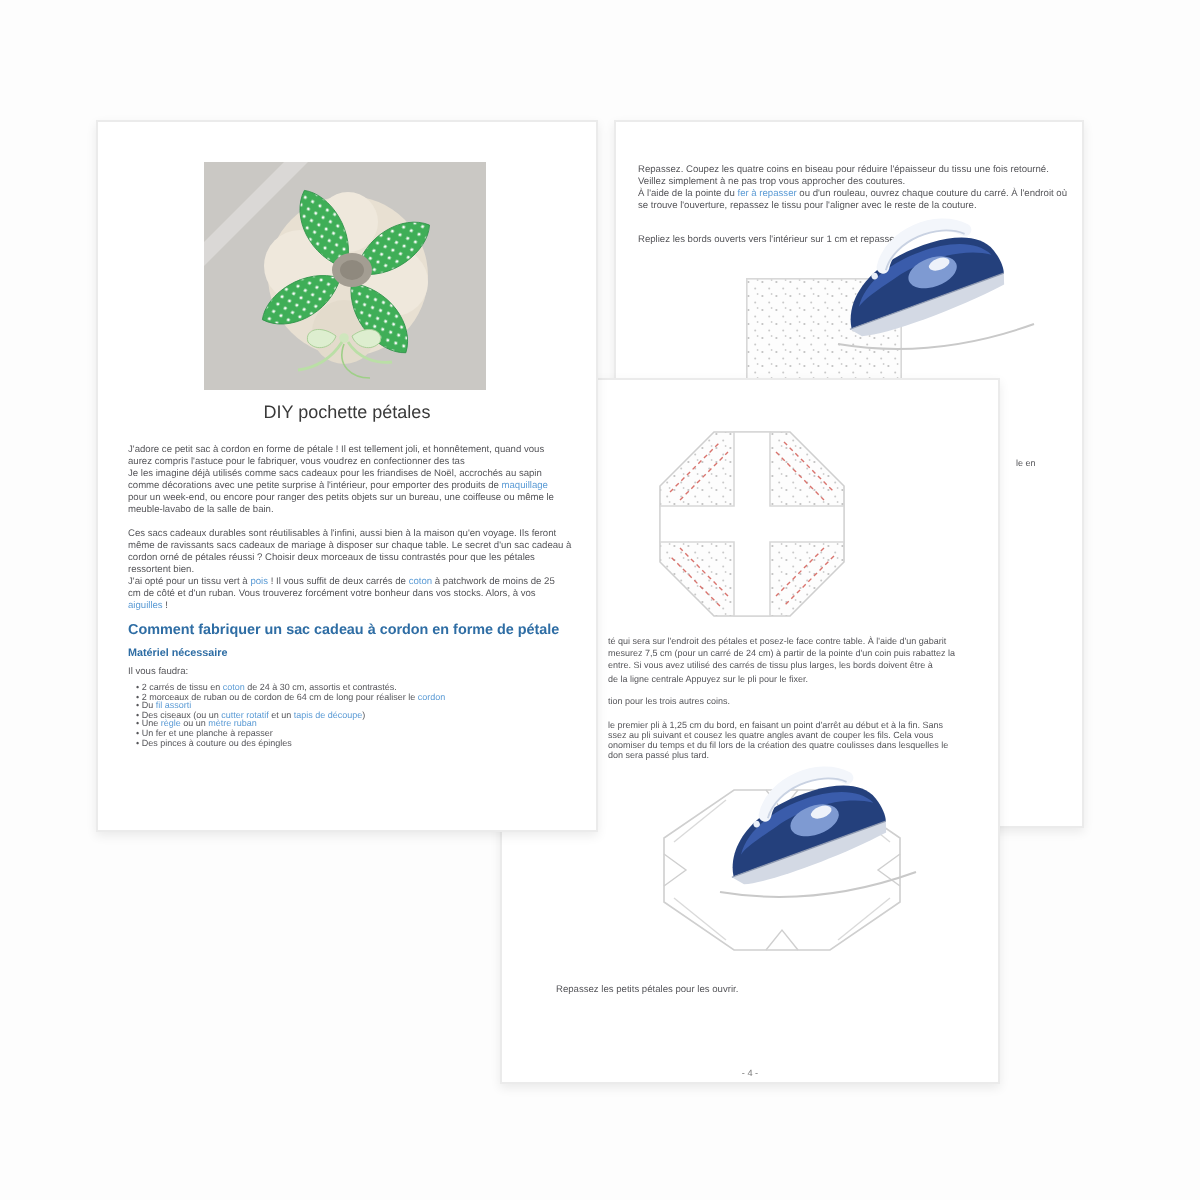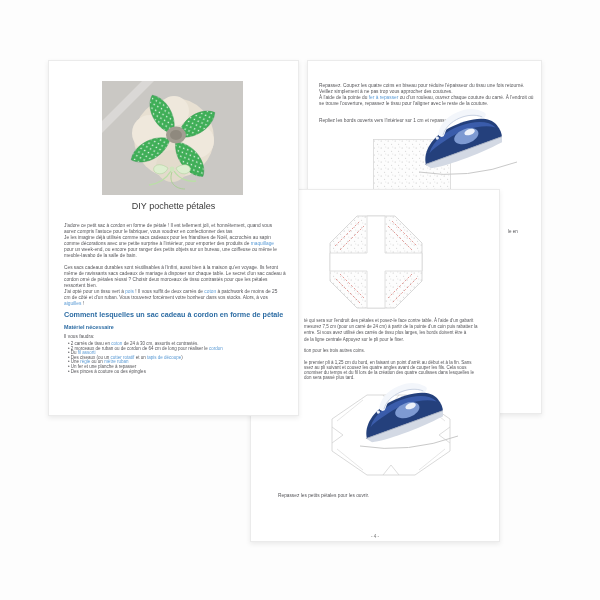--- a/index.html
+++ b/index.html
@@ -212,21 +212,21 @@
   <div class="abs body-text p1-intro2">
       <div class="tl"><span>Ces sacs cadeaux durables sont réutilisables à l'infini, aussi bien à la maison qu'en voyage. Ils feront</span></div>
       <div class="tl"><span>même de ravissants sacs cadeaux de mariage à disposer sur chaque table. Le secret d'un sac cadeau à</span></div>
       <div class="tl"><span>cordon orné de pétales réussi ? Choisir deux morceaux de tissu contrastés pour que les pétales</span></div>
       <div class="tl"><span>ressortent bien.</span></div>
       <div class="tl"><span>J'ai opté pour un tissu vert à </span><span class="link">pois</span><span> ! Il vous suffit de deux carrés de </span><span class="link">coton</span><span> à patchwork de moins de 25</span></div>
       <div class="tl"><span>cm de côté et d'un ruban. Vous trouverez forcément votre bonheur dans vos stocks. Alors, à vos</span></div>
       <div class="tl"><span class="link">aiguilles</span><span> !</span></div>
     </div>
 
-  <div class="abs p1-h1">Comment lesquelles un sac cadeau à cordon en forme de pétale</div>
+  <div class="abs p1-h1">Comment fabriquer un sac cadeau à cordon en forme de pétale</div>
   <div class="abs p1-h2">Matériel nécessaire</div>
   <div class="abs body-text p1-need">Il vous faudra:</div>
   <div class="abs p1-bullets">
       <div class="tl"><span>2 carrés de tissu en </span><span class="link">coton</span><span> de 24 à 30 cm, assortis et contrastés.</span></div>
       <div class="tl"><span>2 morceaux de ruban ou de cordon de 64 cm de long pour réaliser le </span><span class="link">cordon</span></div>
       <div class="tl"><span>Du </span><span class="link">fil assorti</span></div>
       <div class="tl"><span>Des ciseaux (ou un </span><span class="link">cutter rotatif</span><span> et un </span><span class="link">tapis de découpe</span><span>)</span></div>
       <div class="tl"><span>Une </span><span class="link">règle</span><span> ou un </span><span class="link">mètre ruban</span></div>
       <div class="tl"><span>Un fer et une planche à repasser</span></div>
       <div class="tl"><span>Des pinces à couture ou des épingles</span></div>

